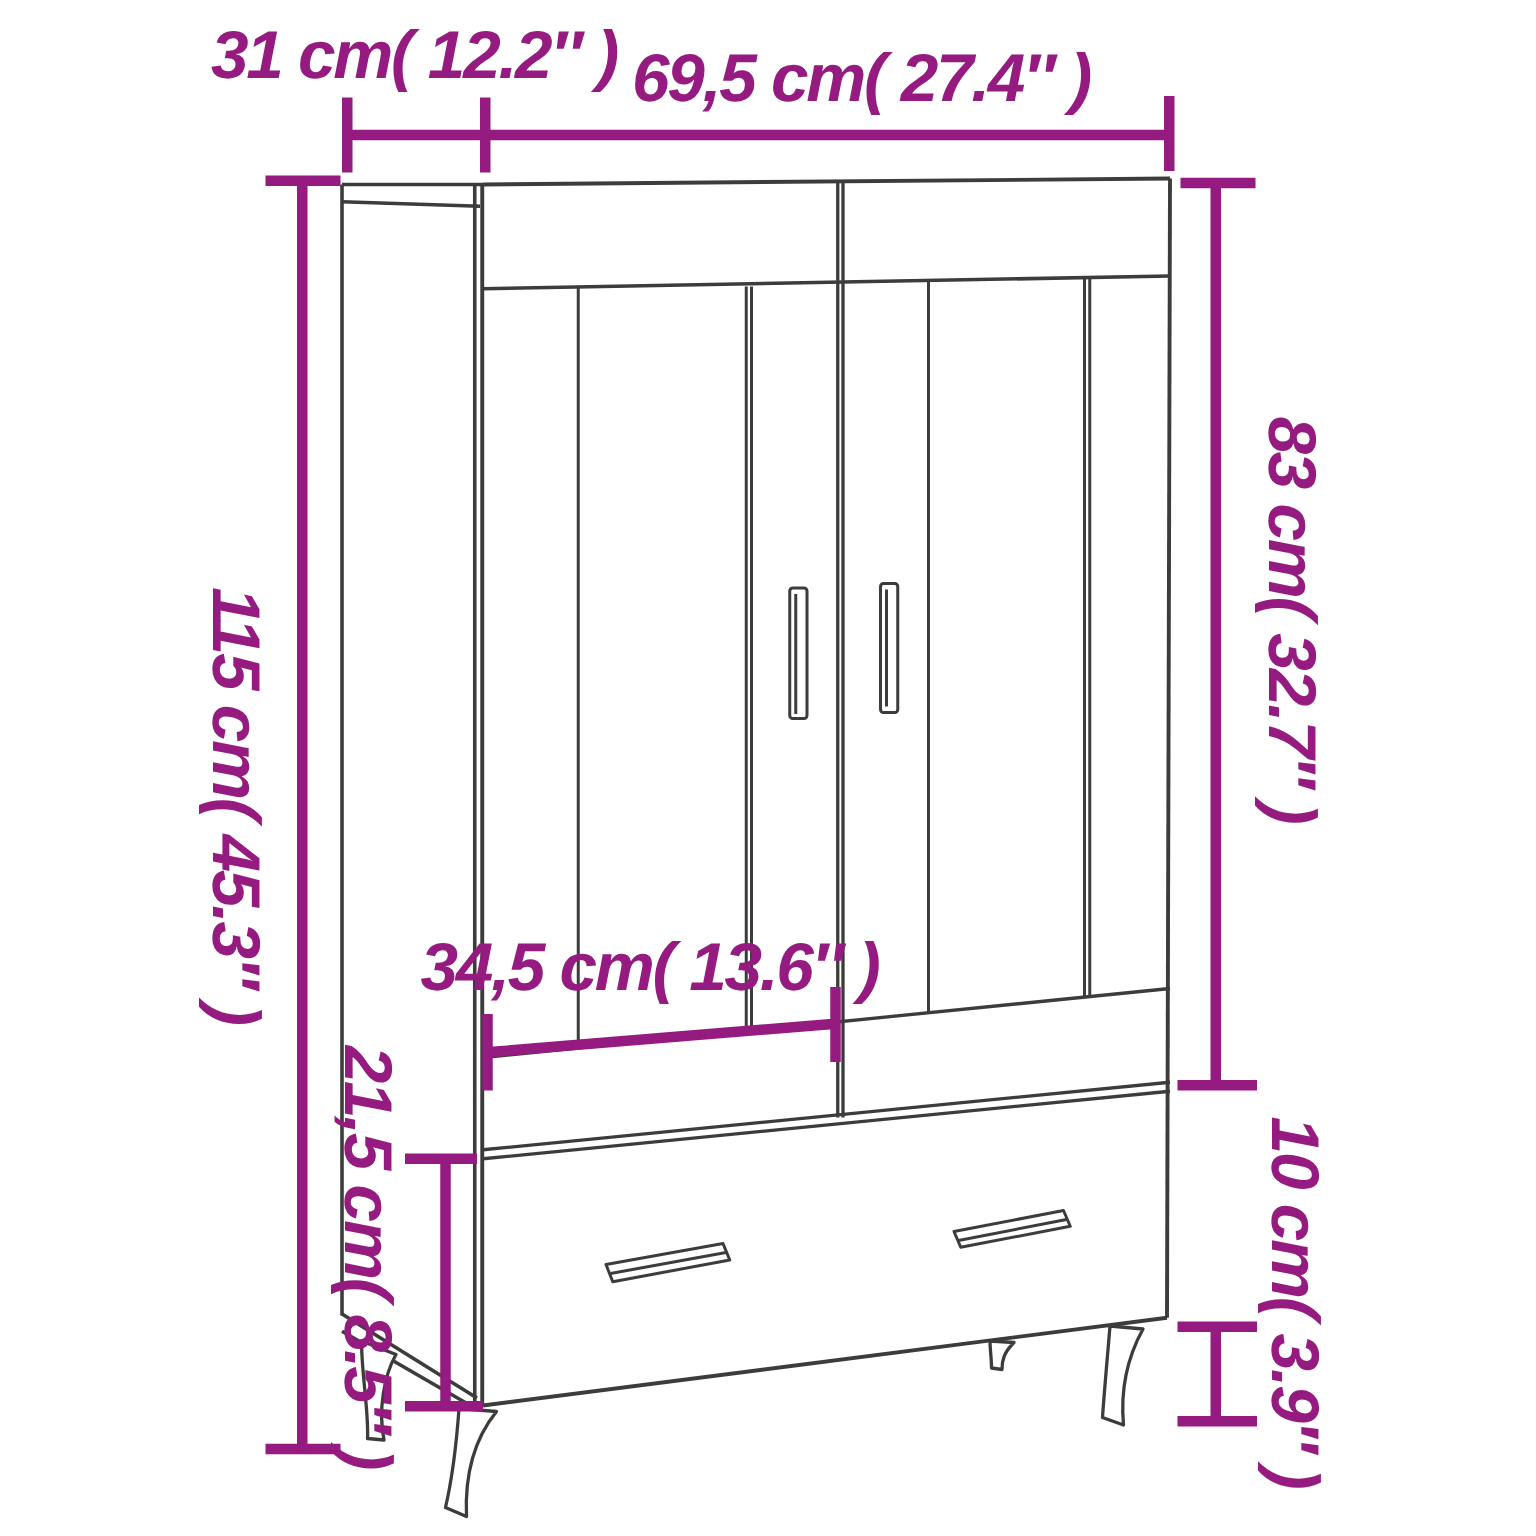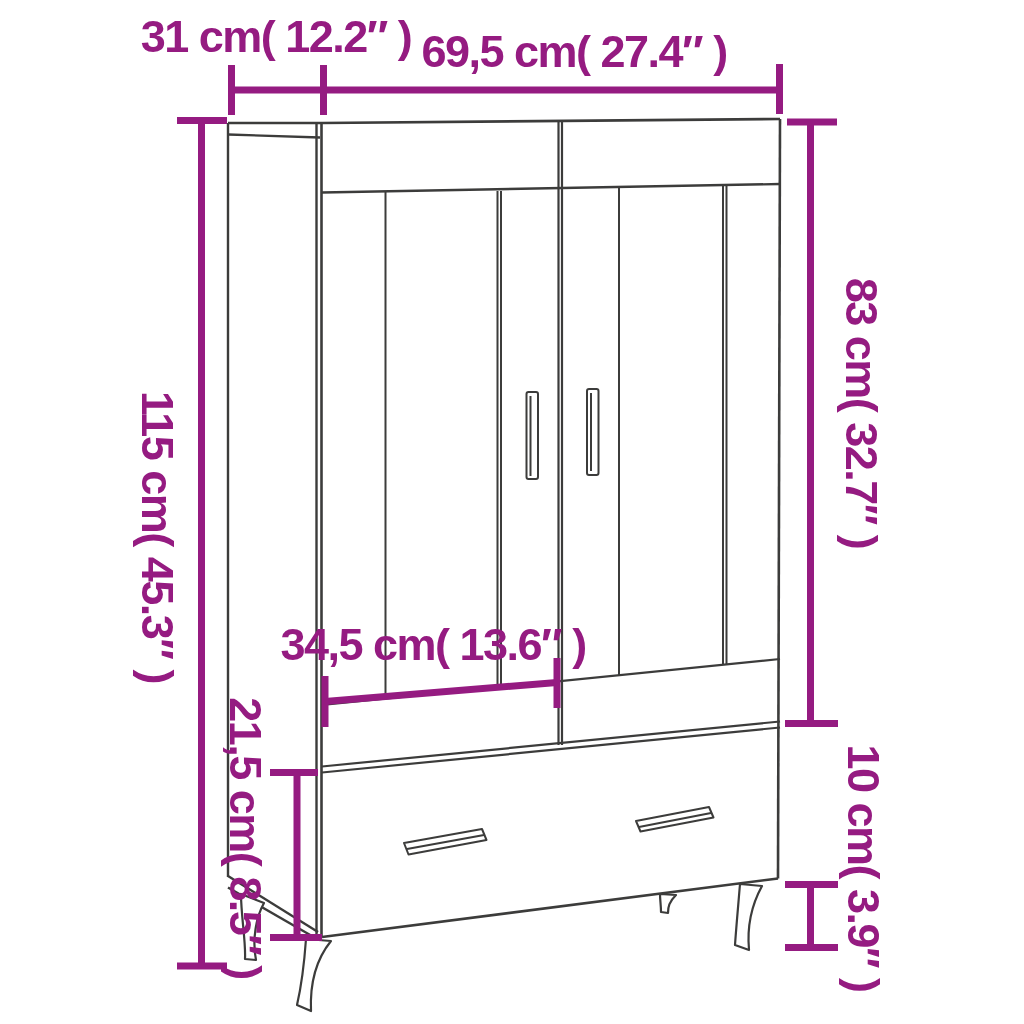--- a/index.html
+++ b/index.html
@@ -1,17 +1,17 @@
 <!DOCTYPE html>
 <html><head>
 <meta charset="utf-8">
 <style>
   html,body{margin:0;padding:0;background:#ffffff;}
   .canvas{position:relative;width:1024px;height:1024px;background:#fff;overflow:hidden;
-          font-family:"Liberation Sans",sans-serif;}
+          font-family:"Liberation Sans",sans-serif;font-style:italic;}
   svg{display:block;}
   .dim-label{font-family:"Liberation Sans","DejaVu Sans",sans-serif;
              font-weight:bold;font-size:45px;letter-spacing:-1.5px;fill:#951b81;}
   .cab{stroke:#3c3c3b;fill:none;}
   .cab-fill{stroke:#3c3c3b;fill:#ffffff;}
   .dim{stroke:#951b81;stroke-width:7;fill:none;}
 </style>
 </head>
 <body>
 

